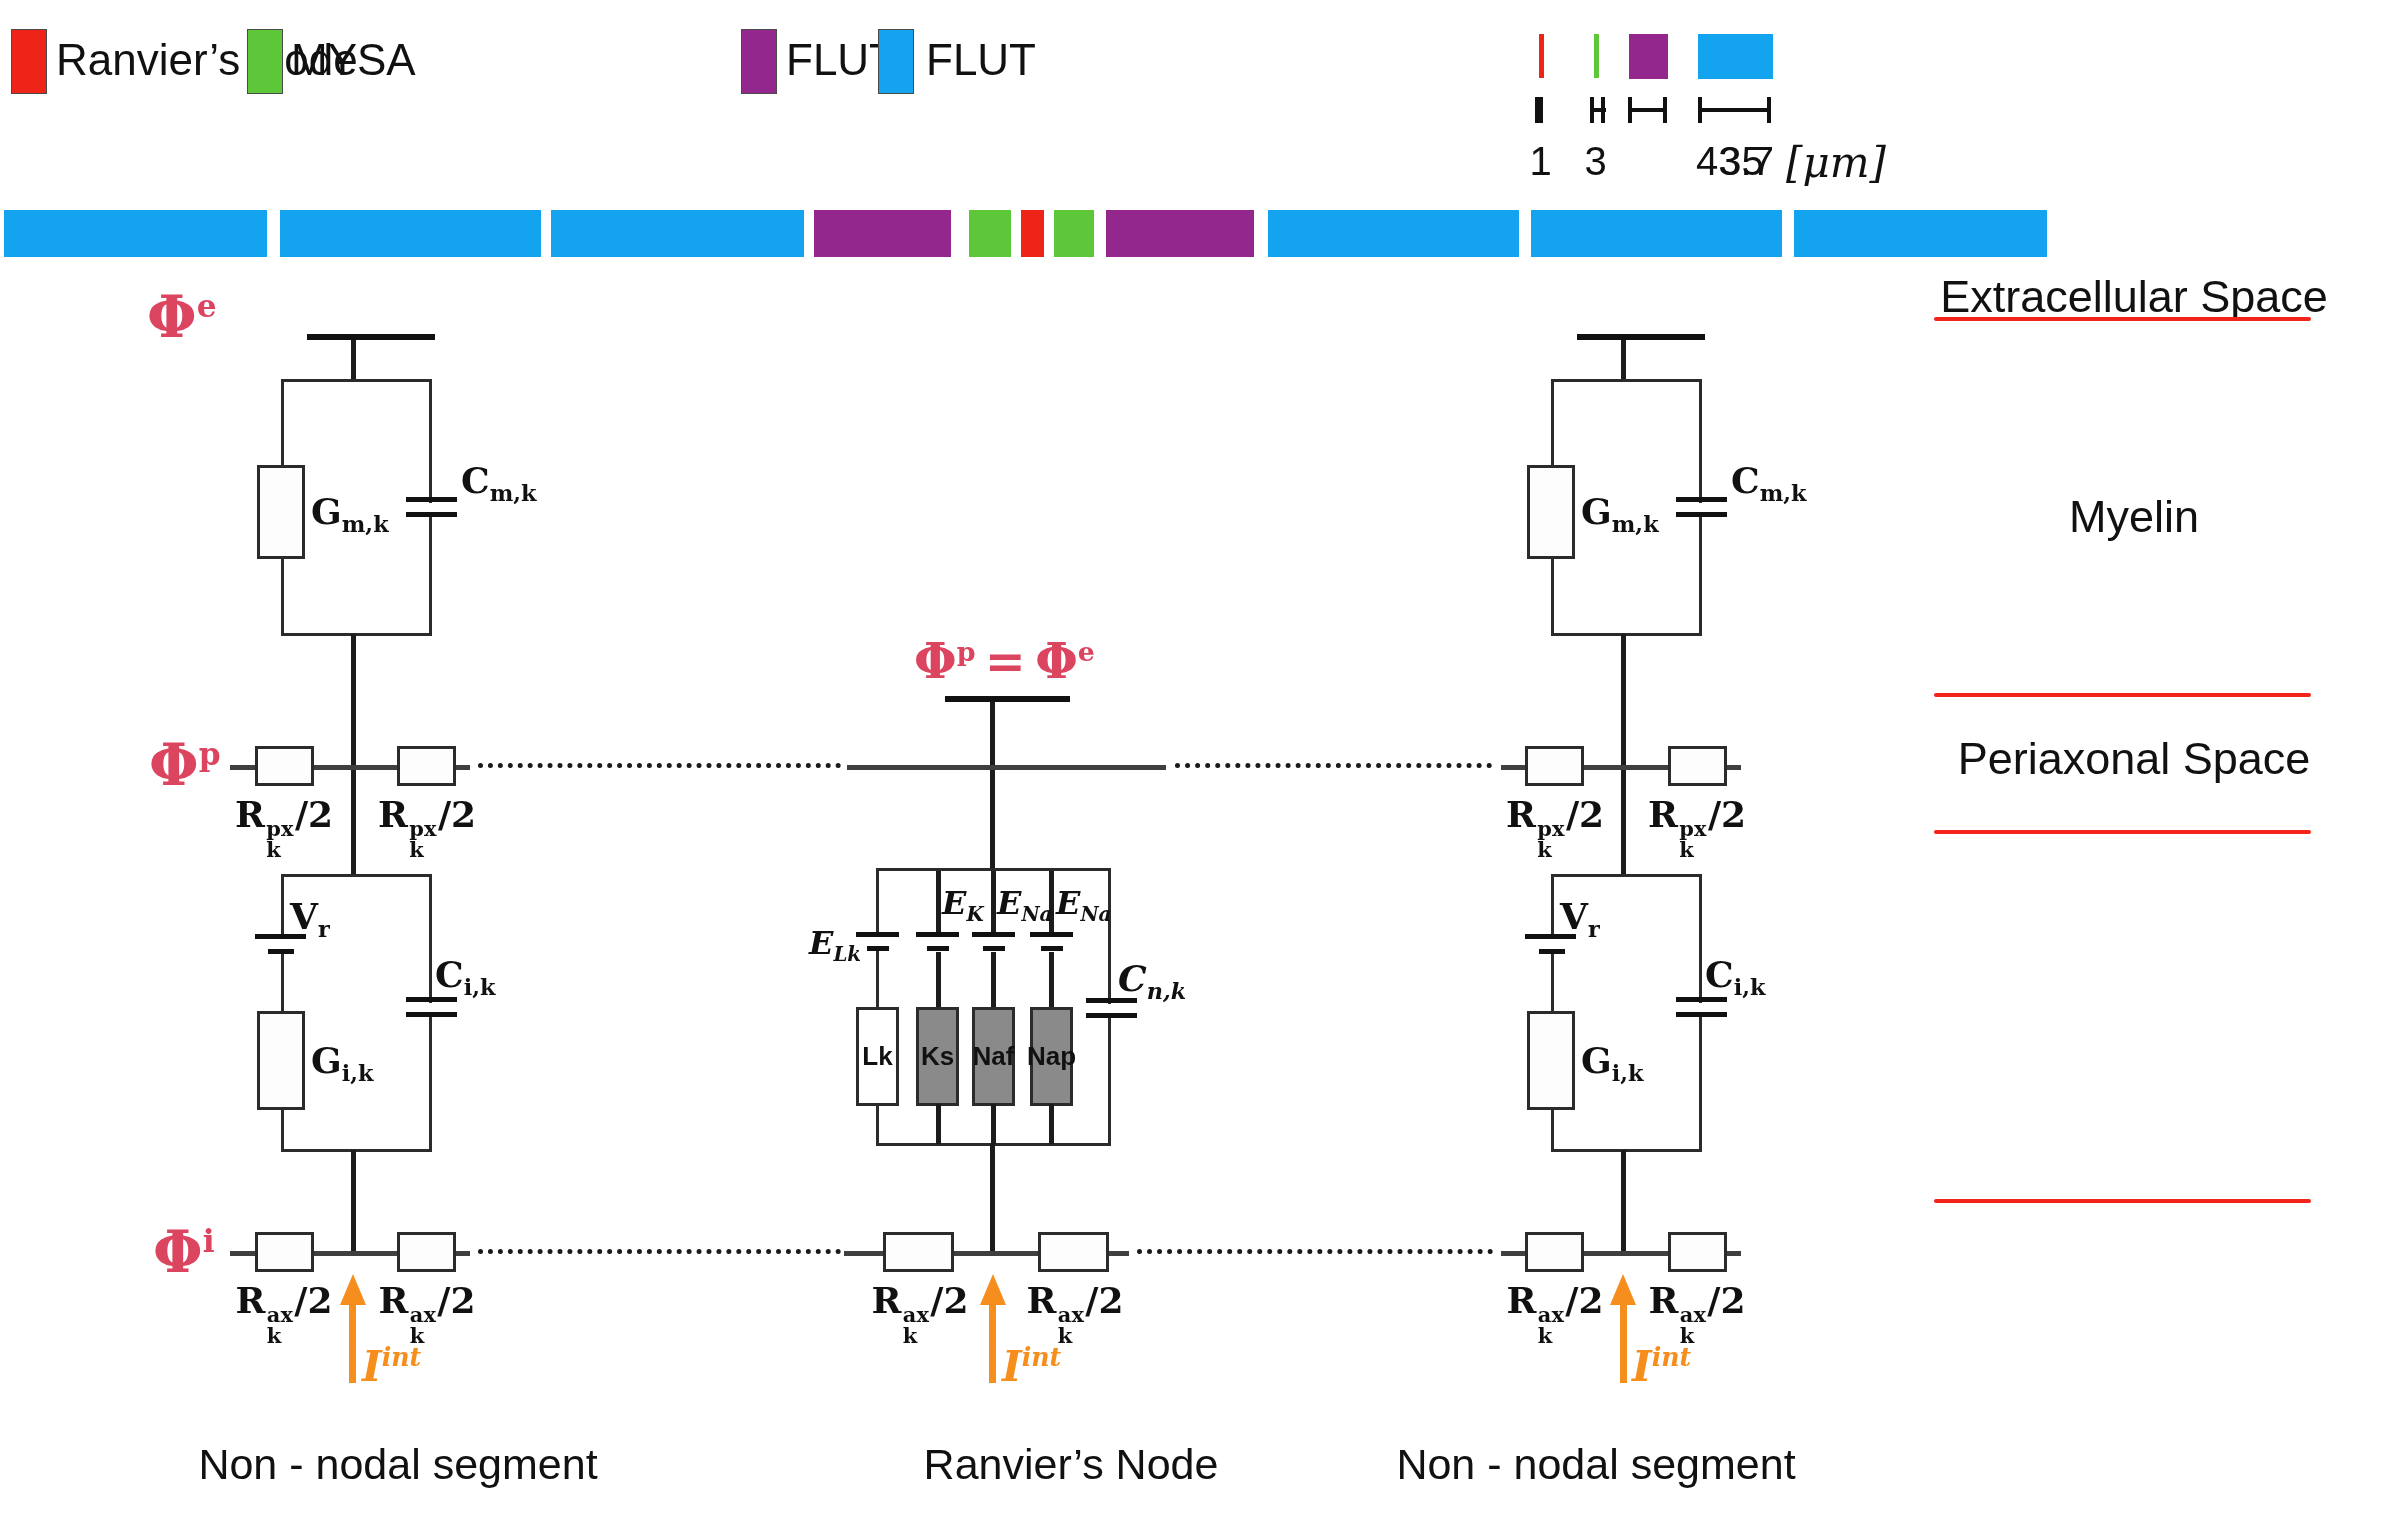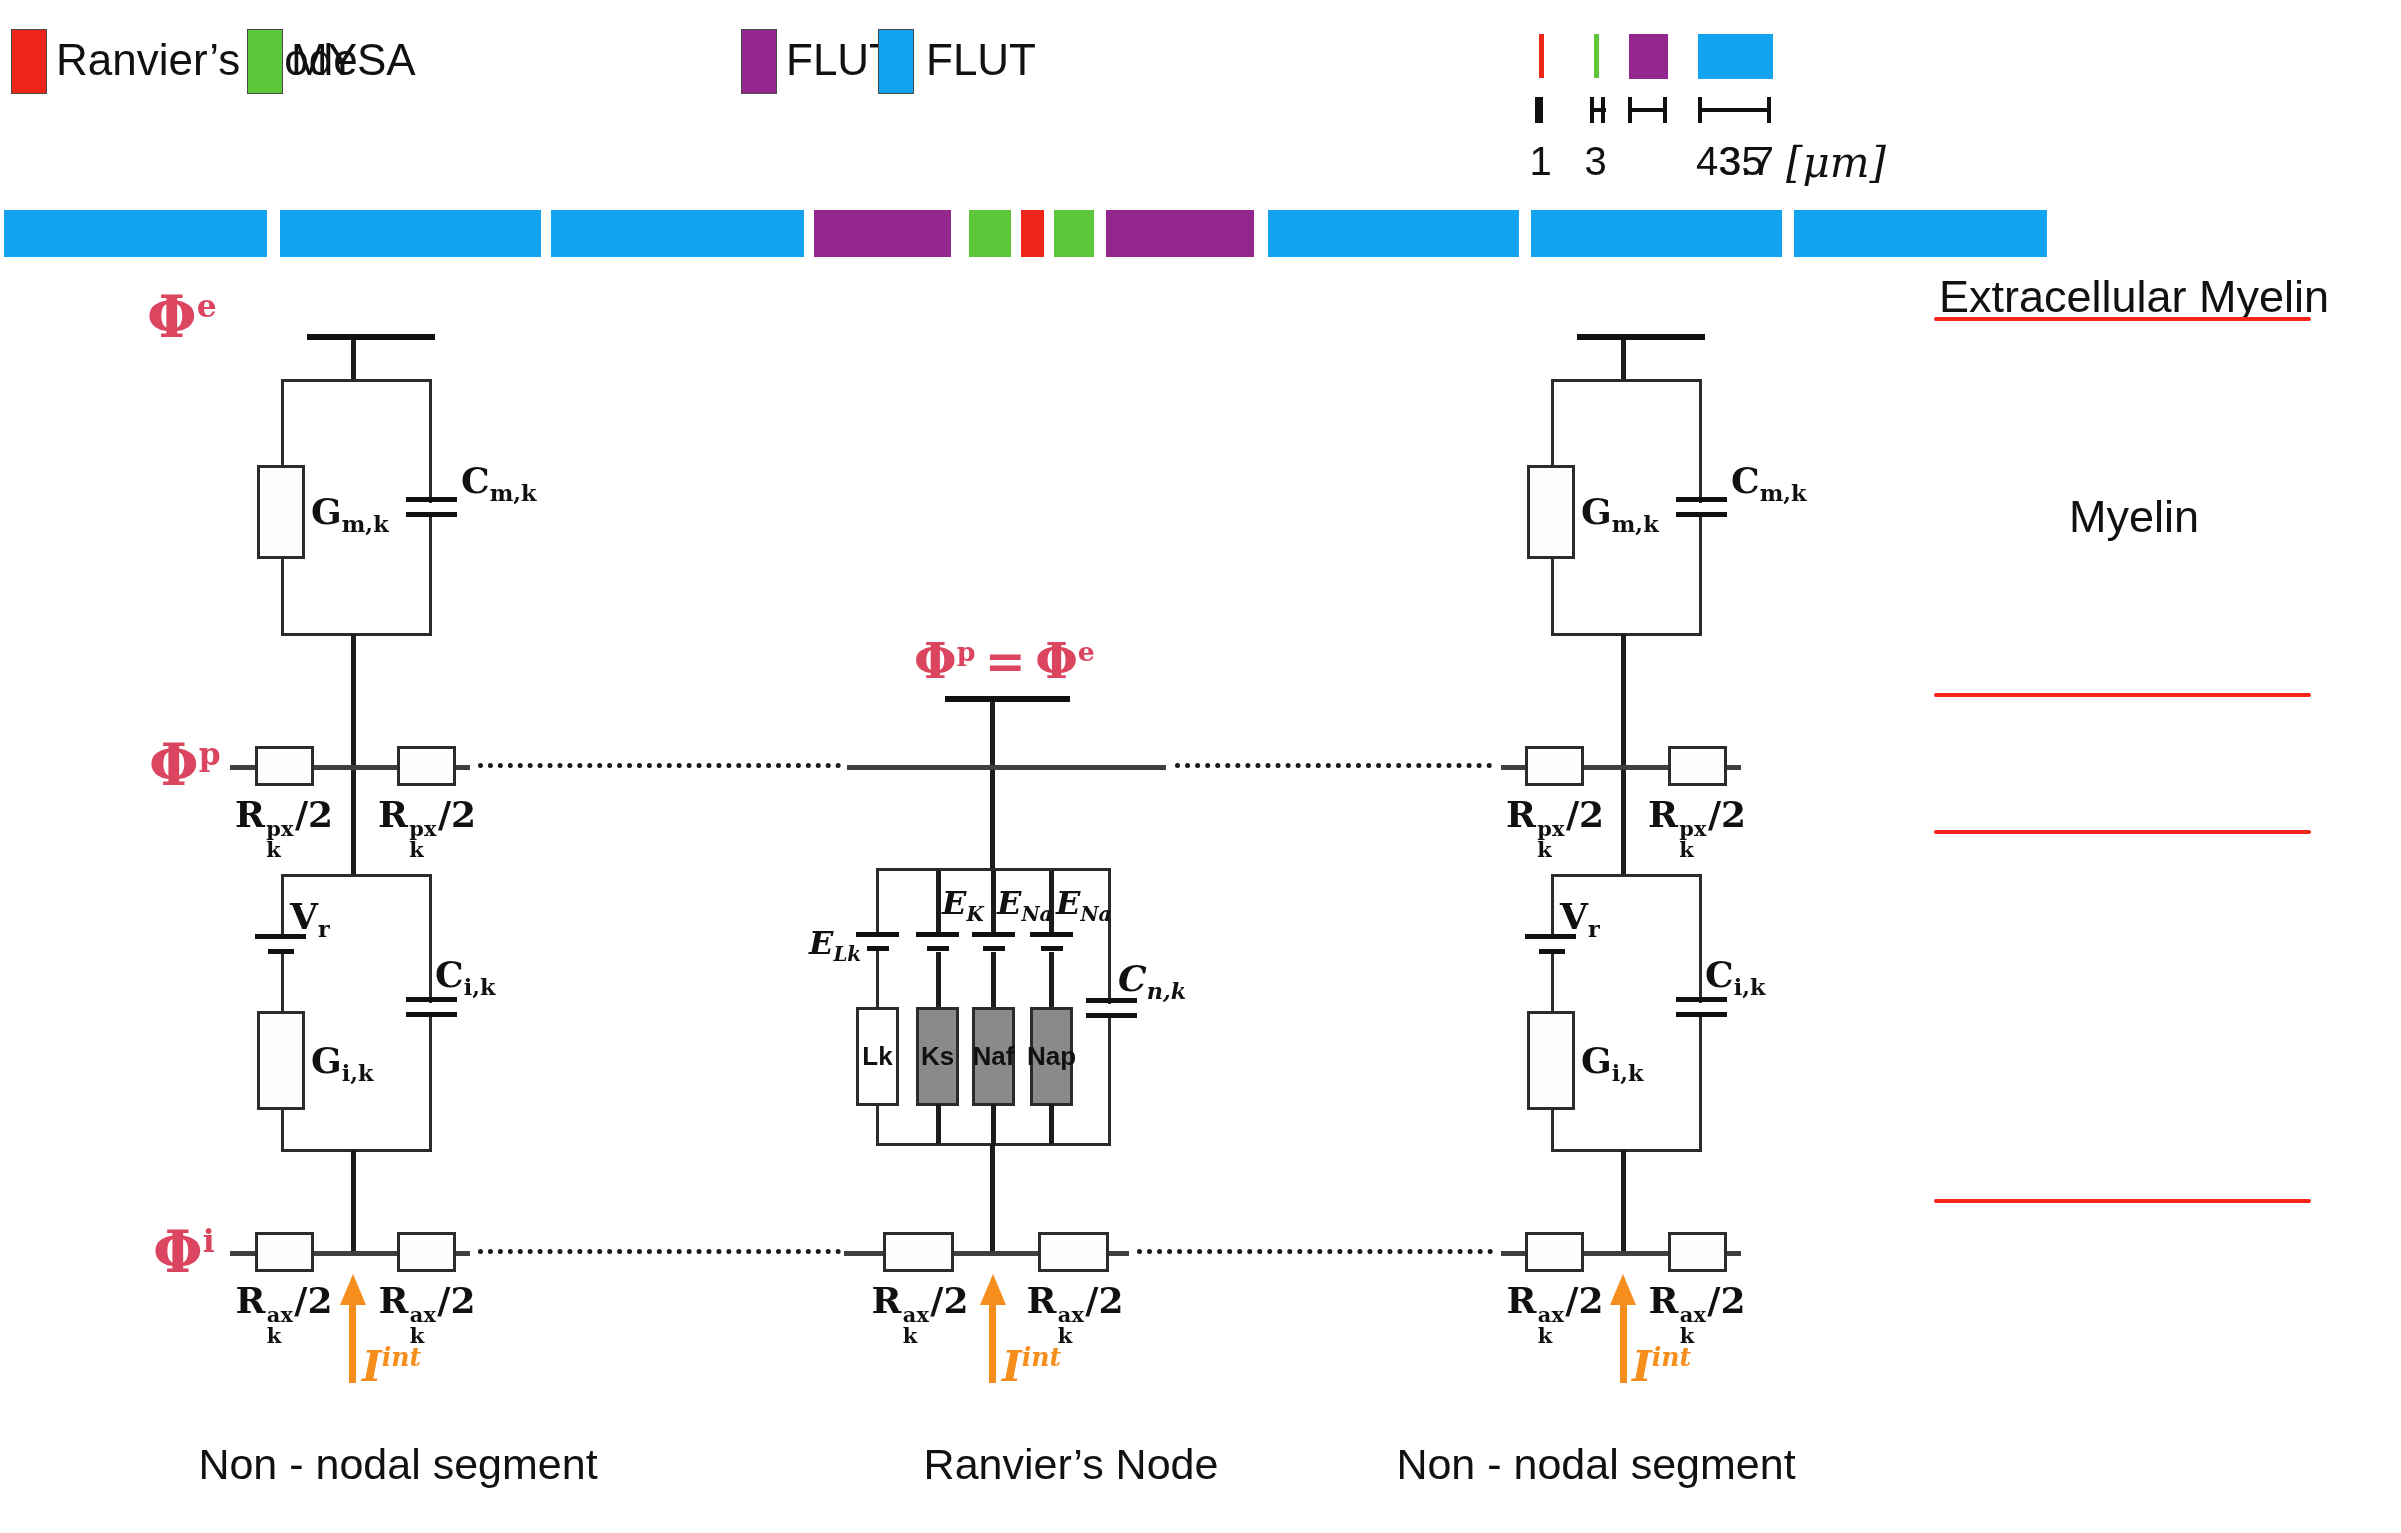--- a/index.html
+++ b/index.html
@@ -271,24 +271,25 @@
         <span>k</span>
       </span><span>/2</span></div>
   <div class="rlabel" style="left:1643px;top:1279px;width:108px;"><span>R</span><span class="supsub">
         <span>ax</span>
         <span>k</span>
       </span><span>/2</span></div>
   <div class="arrow-shaft" style="left:1620px;top:1304px;height:79px;"></div>
   <div class="arrow-head" style="left:1610px;top:1274px;"></div>
   <div class="iint" style="left:1632px;top:1342px;"><span>I</span><sup>int</sup></div>
 
-  <div class="region" style="top:271px;">Extracellular Myelin</div>
+  <div class="region" style="top:271px;">Extracellular Space</div>
   <div class="divider" style="top:317px;"></div>
   <div class="region" style="top:491px;">Myelin</div>
   <div class="divider" style="top:693px;"></div>
+  <div class="region" style="top:733px;">Periaxonal Space</div>
   <div class="divider" style="top:830px;"></div>
   <div class="divider" style="top:1199px;"></div>
 
   <div class="caption" style="left:143px;">Non - nodal segment</div>
   <div class="caption" style="left:816px;">Ranvier’s Node</div>
   <div class="caption" style="left:1341px;">Non - nodal segment</div>
 
 </div>
 
 

